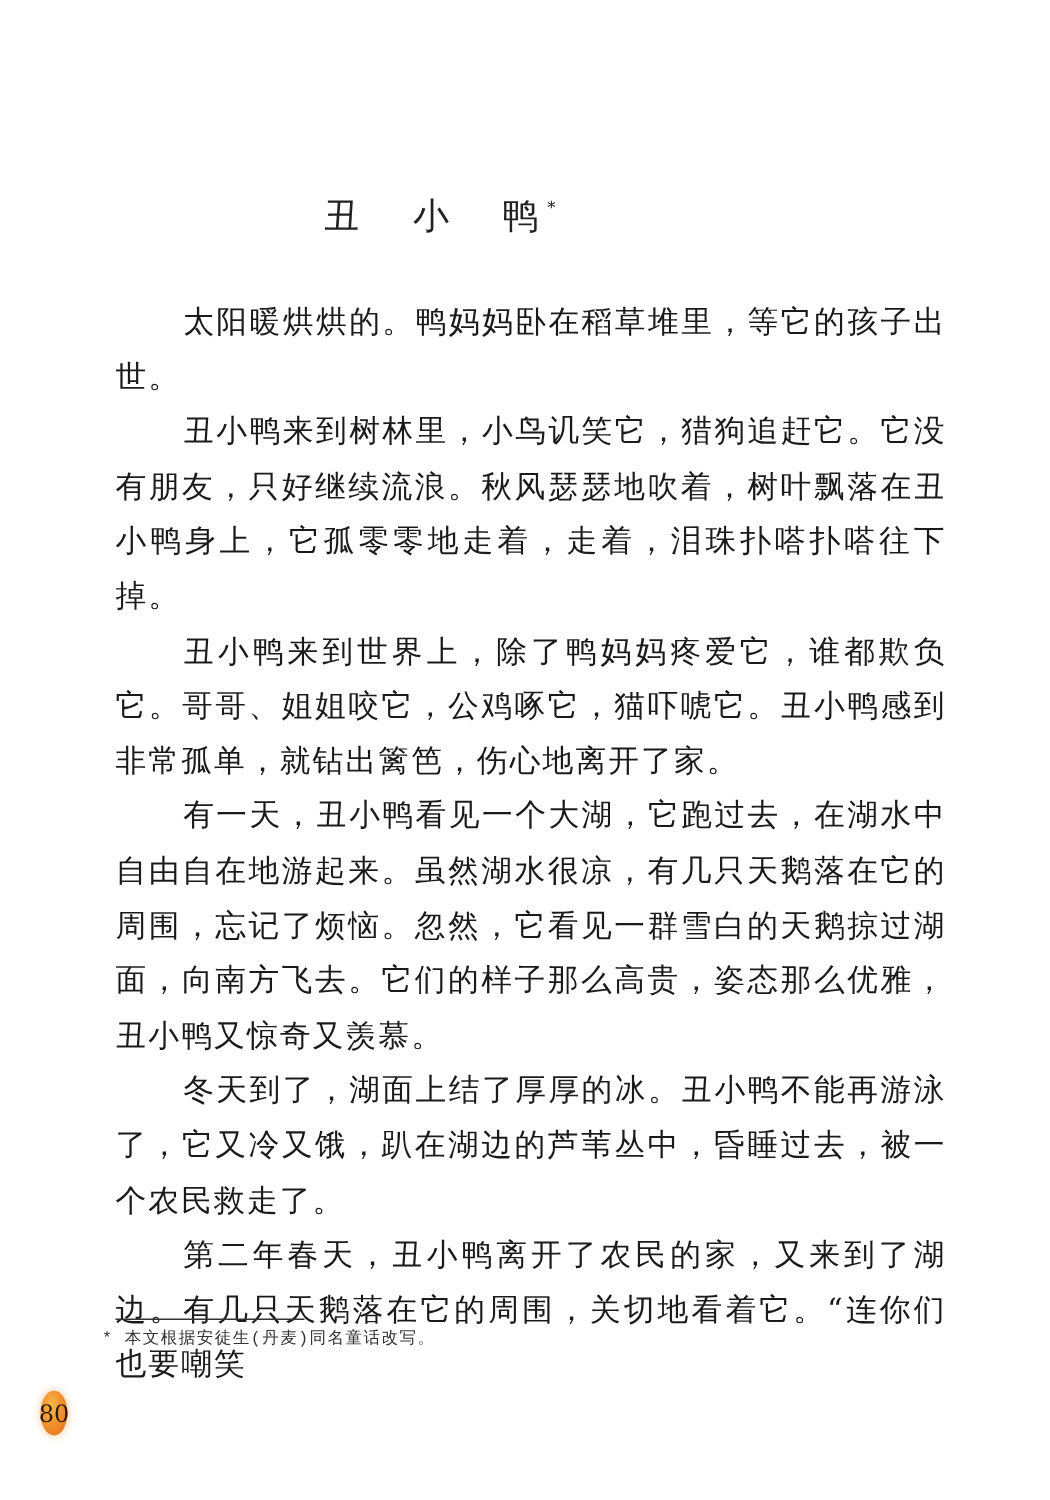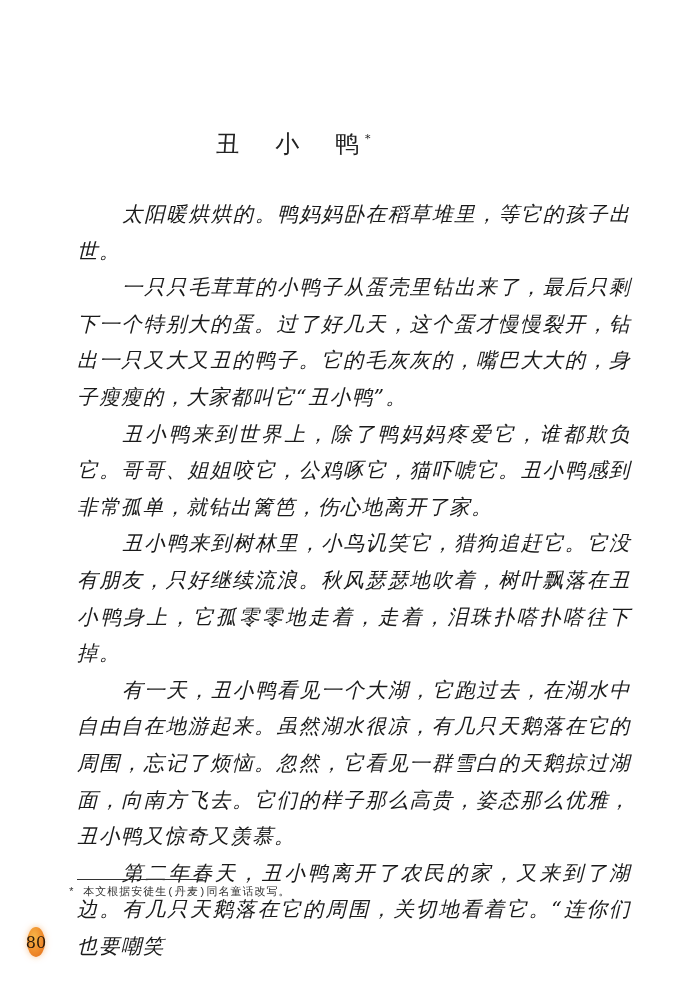--- a/index.html
+++ b/index.html
@@ -10,21 +10,21 @@
     .title {
       position: absolute; top: 128px; left: 0; width: 576px; text-align: center;
       font-size: 24px; letter-spacing: 2px; color: #222;
     }
     .title .ch { display: inline-block; margin: 0 12px; }
     .title .star { position: relative; top: -10px; font-size: 11px; margin-left: -8px; }
     .body {
       position: absolute; top: 196px; left: 77px; width: 554px;
       font-size: 20.5px; line-height: 36.6px; letter-spacing: 1.4px;
     }
-    .para { margin: 0; text-indent: 2.2em; text-align: justify; font-style: italic; }
+    .para { margin: 0; text-indent: 2.2em; text-align: justify; }
     .footnote-rule {
       position: absolute; top: 879px; left: 77px; width: 126px; height: 1px; background: #333;
     }
     .footnote {
       position: absolute; top: 884px; left: 68px; font-size: 11px; color: #333; letter-spacing: 1px; font-family: Liberation Mono, monospace;
     }
     .page-badge {
       position: absolute; top: 927px; left: 27px; width: 18px; height: 30px; border-radius: 50%;
       background: radial-gradient(ellipse at 40% 35%, #f7b84a 0%, #ef8a2a 55%, #e06a1a 100%);
       box-shadow: 0 0 6px rgba(240,150,60,0.55);
@@ -36,24 +36,24 @@
 <body>
 
 <div class="title">
   <span class="ch">丑</span>
   <span class="ch">小</span>
   <span class="ch">鸭</span><span class="star">*</span>
 </div>
 
 <div class="body">
   <p class="para">太阳暖烘烘的。鸭妈妈卧在稻草堆里，等它的孩子出世。</p>
-  <p class="para">一只只毛茸茸的小鸭子从蛋壳里钻出来了，最后只剩下一个特别大的蛋。过了好几天，这个蛋才慢慢裂开，钻出一只又大又丑的鸭子。它的毛灰灰的，嘴巴大大的，身子瘦瘦的，大家都叫它“丑小鸭”。</p>
+  <p class="para">丑小鸭来到树林里，小鸟讥笑它，猎狗追赶它。它没有朋友，只好继续流浪。秋风瑟瑟地吹着，树叶飘落在丑小鸭身上，它孤零零地走着，走着，泪珠扑嗒扑嗒往下掉。</p>
   <p class="para">丑小鸭来到世界上，除了鸭妈妈疼爱它，谁都欺负它。哥哥、姐姐咬它，公鸡啄它，猫吓唬它。丑小鸭感到非常孤单，就钻出篱笆，伤心地离开了家。</p>
-  <p class="para">丑小鸭来到树林里，小鸟讥笑它，猎狗追赶它。它没有朋友，只好继续流浪。秋风瑟瑟地吹着，树叶飘落在丑小鸭身上，它孤零零地走着，走着，泪珠扑嗒扑嗒往下掉。</p>
   <p class="para">有一天，丑小鸭看见一个大湖，它跑过去，在湖水中自由自在地游起来。虽然湖水很凉，有几只天鹅落在它的周围，忘记了烦恼。忽然，它看见一群雪白的天鹅掠过湖面，向南方飞去。它们的样子那么高贵，姿态那么优雅，丑小鸭又惊奇又羡慕。</p>
+  <p class="para">冬天到了，湖面上结了厚厚的冰。丑小鸭不能再游泳了，它又冷又饿，趴在湖边的芦苇丛中，昏睡过去，被一个农民救走了。</p>
   <p class="para">第二年春天，丑小鸭离开了农民的家，又来到了湖边。有几只天鹅落在它的周围，关切地看着它。“连你们也要嘲笑</p>
 </div>
 
 <div class="footnote-rule"></div>
 <div class="footnote">* 本文根据安徒生(丹麦)同名童话改写。</div>
 
 <div class="page-badge">
   <span>80</span>
 </div>
 

